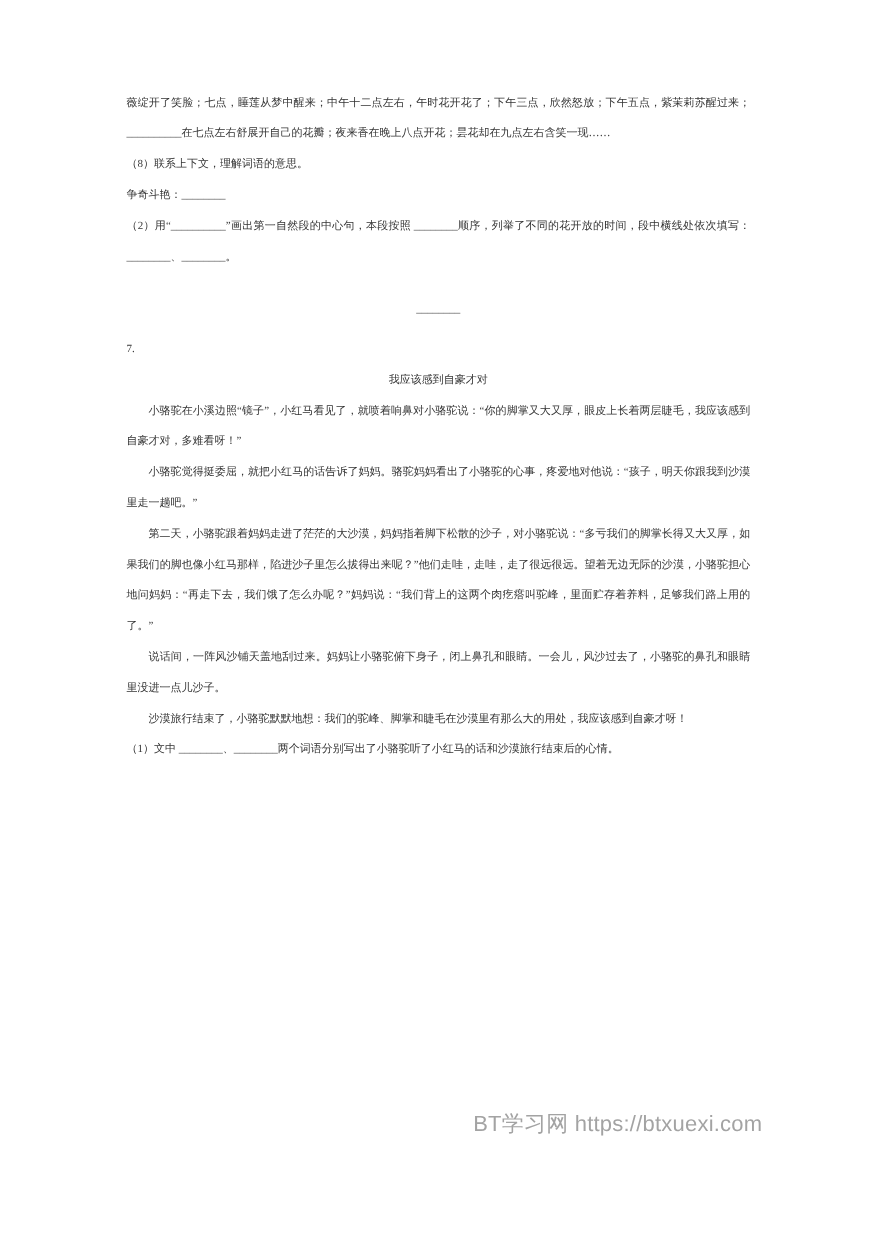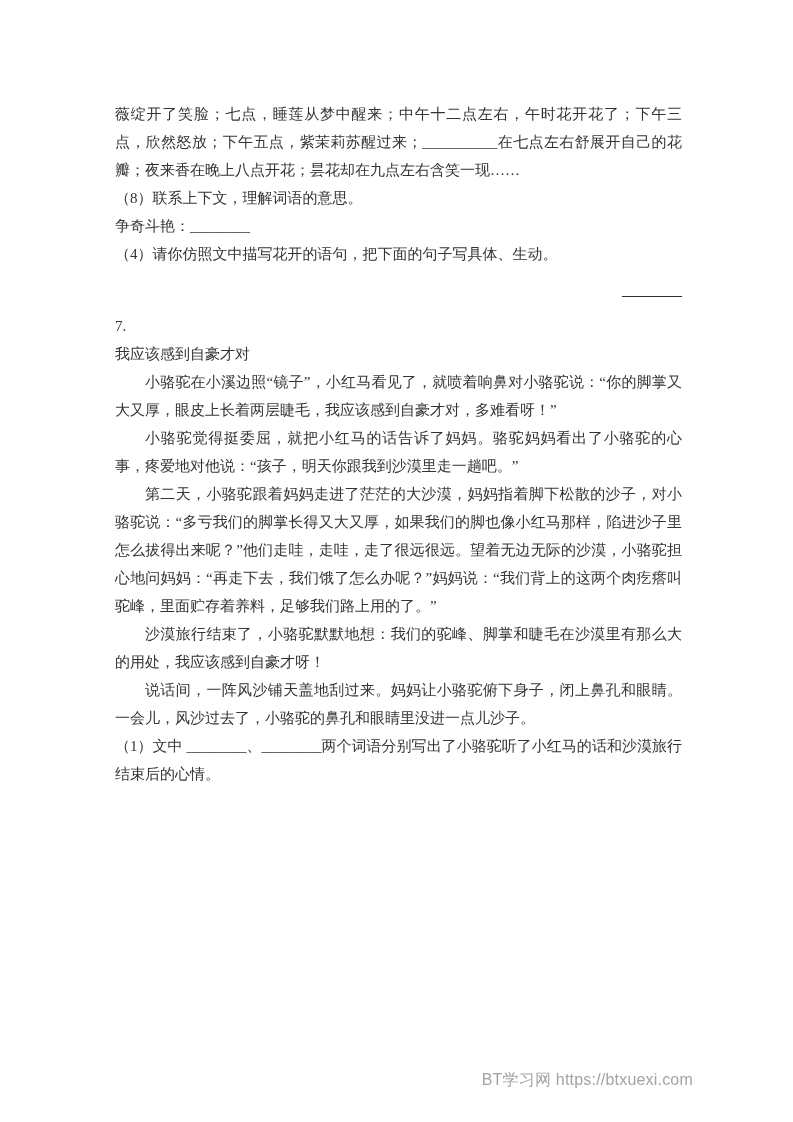--- a/index.html
+++ b/index.html
@@ -12,79 +12,78 @@
     width: 793px;
     height: 1122px;
     background: #ffffff;
     overflow: hidden;
     font-family: "Liberation Serif", "DejaVu Serif", serif;
     color: #333333;
   }
   .content {
     position: absolute;
     left: 115px;
-    top: 100px;
+    top: 80px;
     width: 567px;
-    font-size: 15px;
+    font-size: 10px;
     line-height: 28px;
     text-align: justify;
   }
   .para {
     margin: 0;
   }
   .indent {
     text-indent: 2em;
   }
   .qnum {
     margin-top: 8px;
     text-align: left;
   }
   .title-center {
-    text-align: left;
+    text-align: center;
     font-family: Liberation Serif, serif;
   }
   .answer-blank {
-    margin-top: 8px;
+    margin-top: 20px;
     margin-bottom: 2px;
-    text-align: right;
-    text-decoration: underline;
+    text-align: center;
   }
   .watermark {
     position: absolute;
     right: 100px;
-    top: 1070px;
+    top: 1008px;
     font-family: "Liberation Sans", "DejaVu Sans", sans-serif;
-    font-size: 16px;
+    font-size: 20px;
     color: #a3a3a3;
     letter-spacing: 0.2px;
   }
 </style>
 </head>
 <body>
 
 <div class="page">
 
   <main class="content">
 
     <section>
       <p class="para">薇绽开了笑脸；七点，睡莲从梦中醒来；中午十二点左右，午时花开花了；下午三点，欣然怒放；下午五点，紫茉莉苏醒过来；__________在七点左右舒展开自己的花瓣；夜来香在晚上八点开花；昙花却在九点左右含笑一现……</p>
       <p class="para">（8）联系上下文，理解词语的意思。</p>
       <p class="para">争奇斗艳：________</p>
-      <p class="para">（4）请你仿照文中描写花开的语句，把下面的句子写具体、生动。</p>
+      <p class="para">（2）用“__________”画出第一自然段的中心句，本段按照 ________顺序，列举了不同的花开放的时间，段中横线处依次填写：________、________。</p>
       <p class="para answer-blank">________</p>
     </section>
 
     <section>
       <p class="para qnum">7.</p>
       <p class="para title-center">我应该感到自豪才对</p>
       <p class="para indent">小骆驼在小溪边照“镜子”，小红马看见了，就喷着响鼻对小骆驼说：“你的脚掌又大又厚，眼皮上长着两层睫毛，我应该感到自豪才对，多难看呀！”</p>
       <p class="para indent">小骆驼觉得挺委屈，就把小红马的话告诉了妈妈。骆驼妈妈看出了小骆驼的心事，疼爱地对他说：“孩子，明天你跟我到沙漠里走一趟吧。”</p>
       <p class="para indent">第二天，小骆驼跟着妈妈走进了茫茫的大沙漠，妈妈指着脚下松散的沙子，对小骆驼说：“多亏我们的脚掌长得又大又厚，如果我们的脚也像小红马那样，陷进沙子里怎么拔得出来呢？”他们走哇，走哇，走了很远很远。望着无边无际的沙漠，小骆驼担心地问妈妈：“再走下去，我们饿了怎么办呢？”妈妈说：“我们背上的这两个肉疙瘩叫驼峰，里面贮存着养料，足够我们路上用的了。”</p>
+      <p class="para indent">说话间，一阵风沙铺天盖地刮过来。妈妈让小骆驼俯下身子，闭上鼻孔和眼睛。一会儿，风沙过去了，小骆驼的鼻孔和眼睛里没进一点儿沙子。</p>
       <p class="para indent">沙漠旅行结束了，小骆驼默默地想：我们的驼峰、脚掌和睫毛在沙漠里有那么大的用处，我应该感到自豪才呀！</p>
-      <p class="para indent">说话间，一阵风沙铺天盖地刮过来。妈妈让小骆驼俯下身子，闭上鼻孔和眼睛。一会儿，风沙过去了，小骆驼的鼻孔和眼睛里没进一点儿沙子。</p>
       <p class="para">（1）文中 ________、________两个词语分别写出了小骆驼听了小红马的话和沙漠旅行结束后的心情。</p>
     </section>
 
   </main>
 
   <div class="watermark">
     <span>BT学习网 https://btxuexi.com</span>
   </div>
 
 </div>

